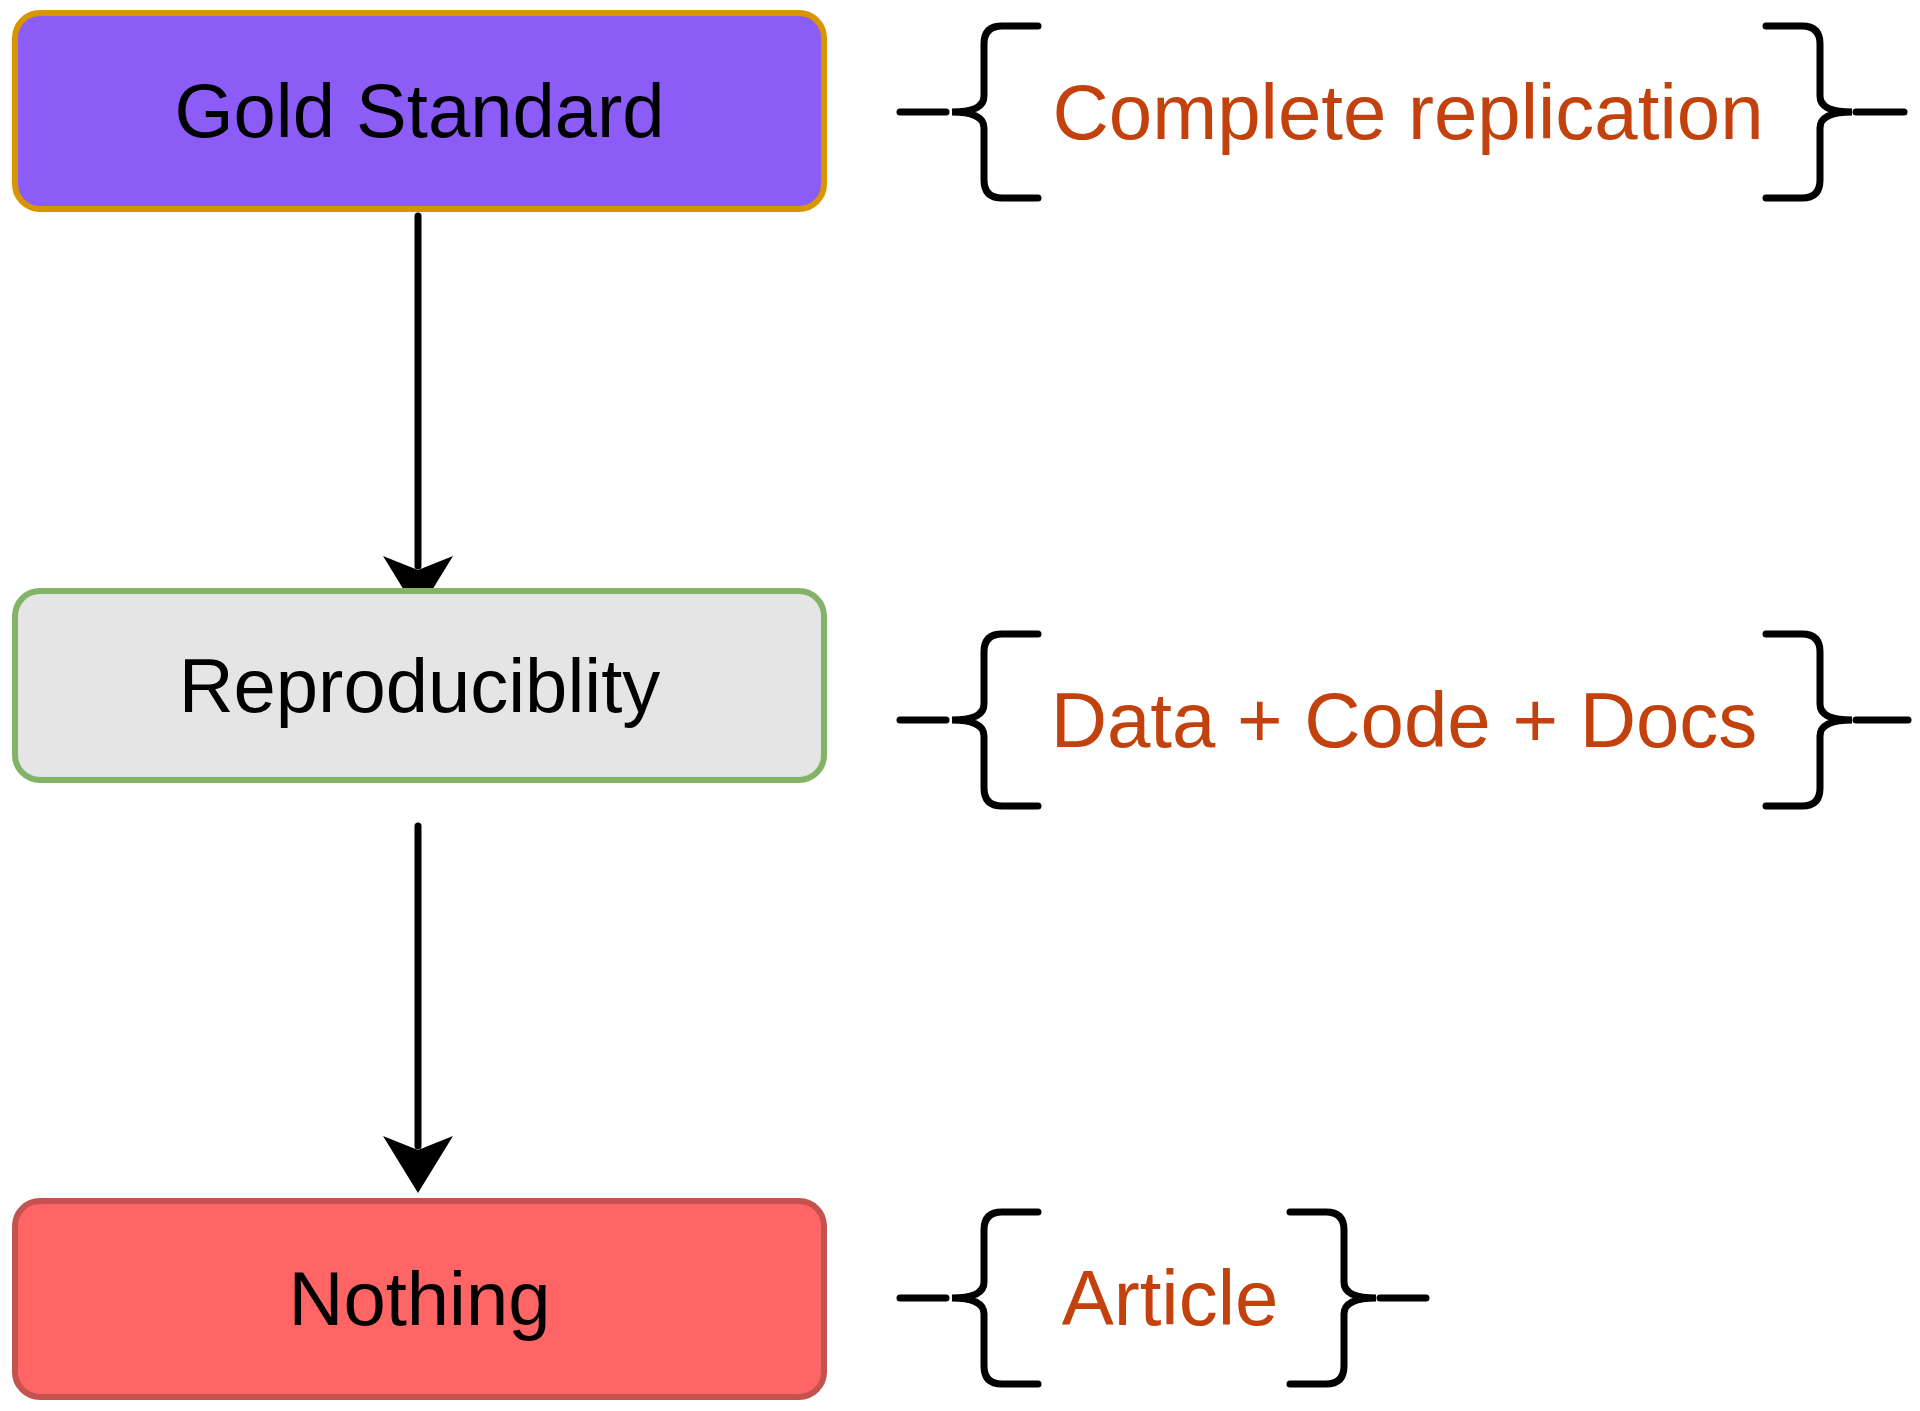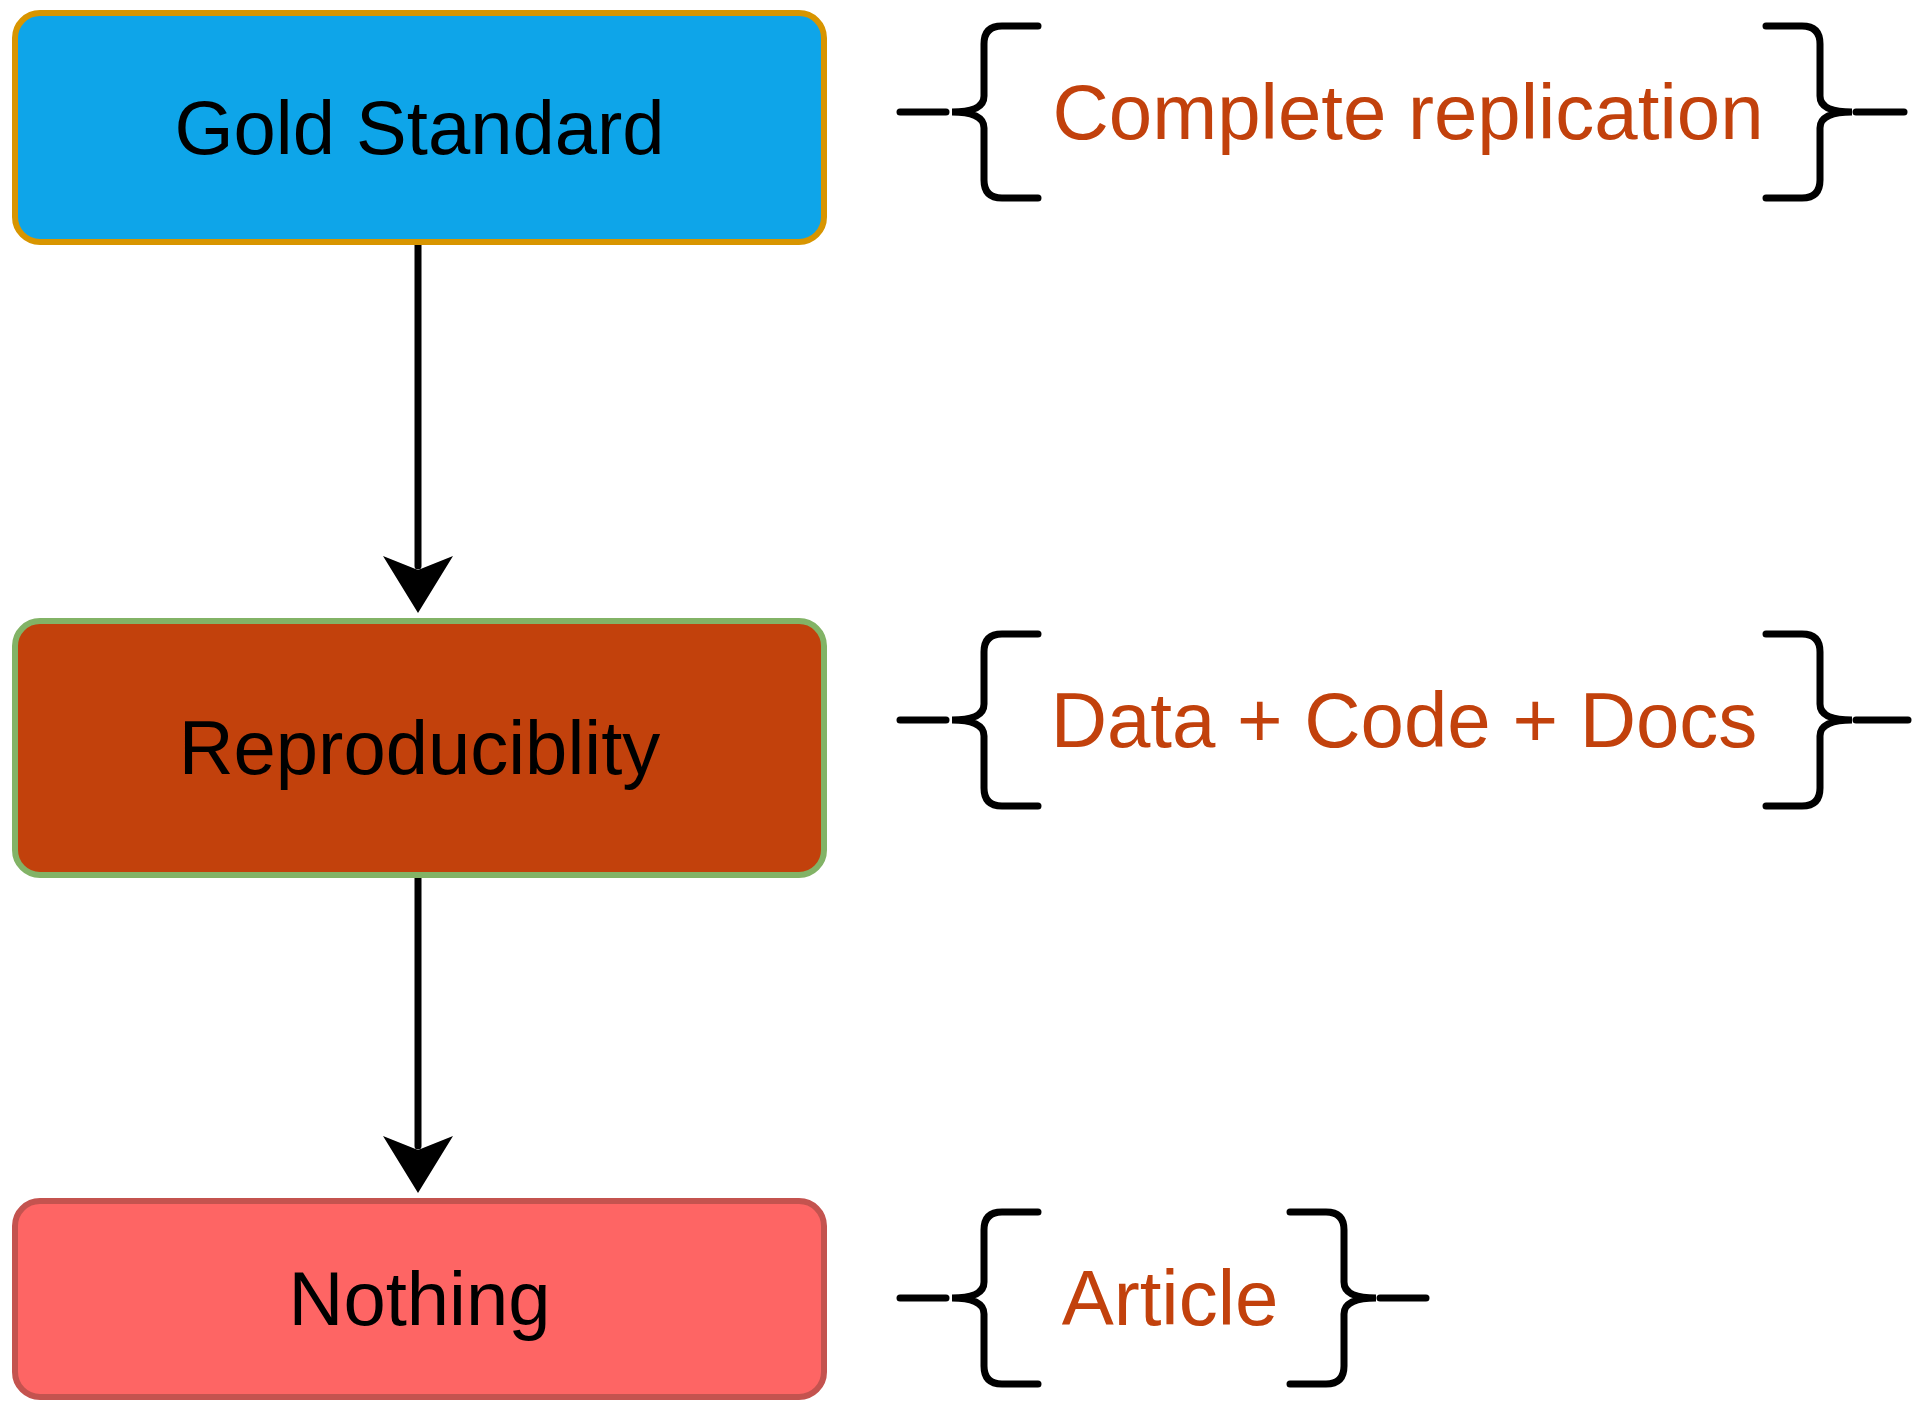--- a/index.html
+++ b/index.html
@@ -25,29 +25,29 @@
     display: flex;
     align-items: center;
     justify-content: center;
     font-size: 76px;
     color: #000000;
     text-align: center;
     line-height: 1.1;
   }
   .node-gold {
     top: 10px;
-    height: 235px;
-    background: #0ea5e9;
+    height: 202px;
+    background: #8b5cf6;
     border-color: #D89500;
     text-align: center;
   }
   .node-repro {
-    top: 618px;
-    height: 260px;
-    background: #c2410c;
+    top: 588px;
+    height: 195px;
+    background: #e5e5e5;
     border-color: #82B366;
   }
   .node-nothing {
     top: 1198px;
     height: 202px;
     background: #FE6564;
     border-color: #C4534F;
     text-align: right;
   }
   .annotation {

